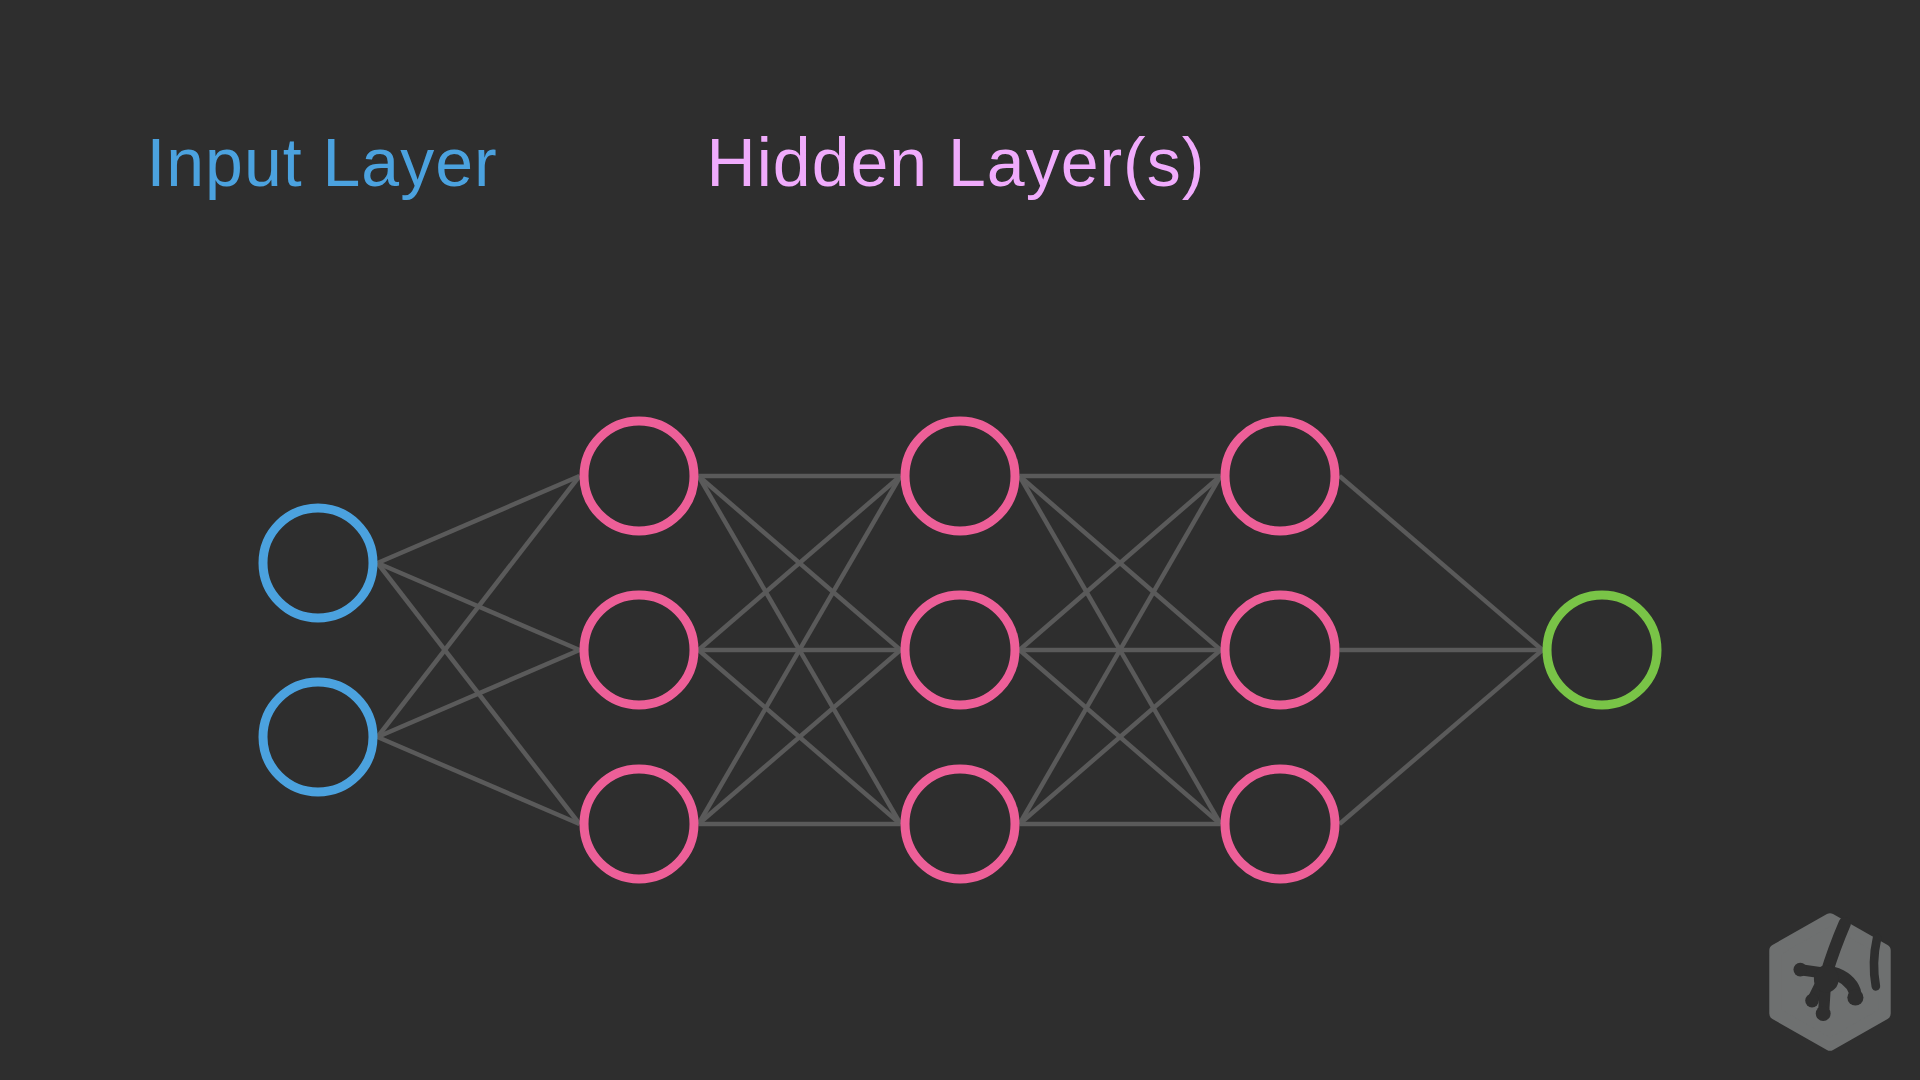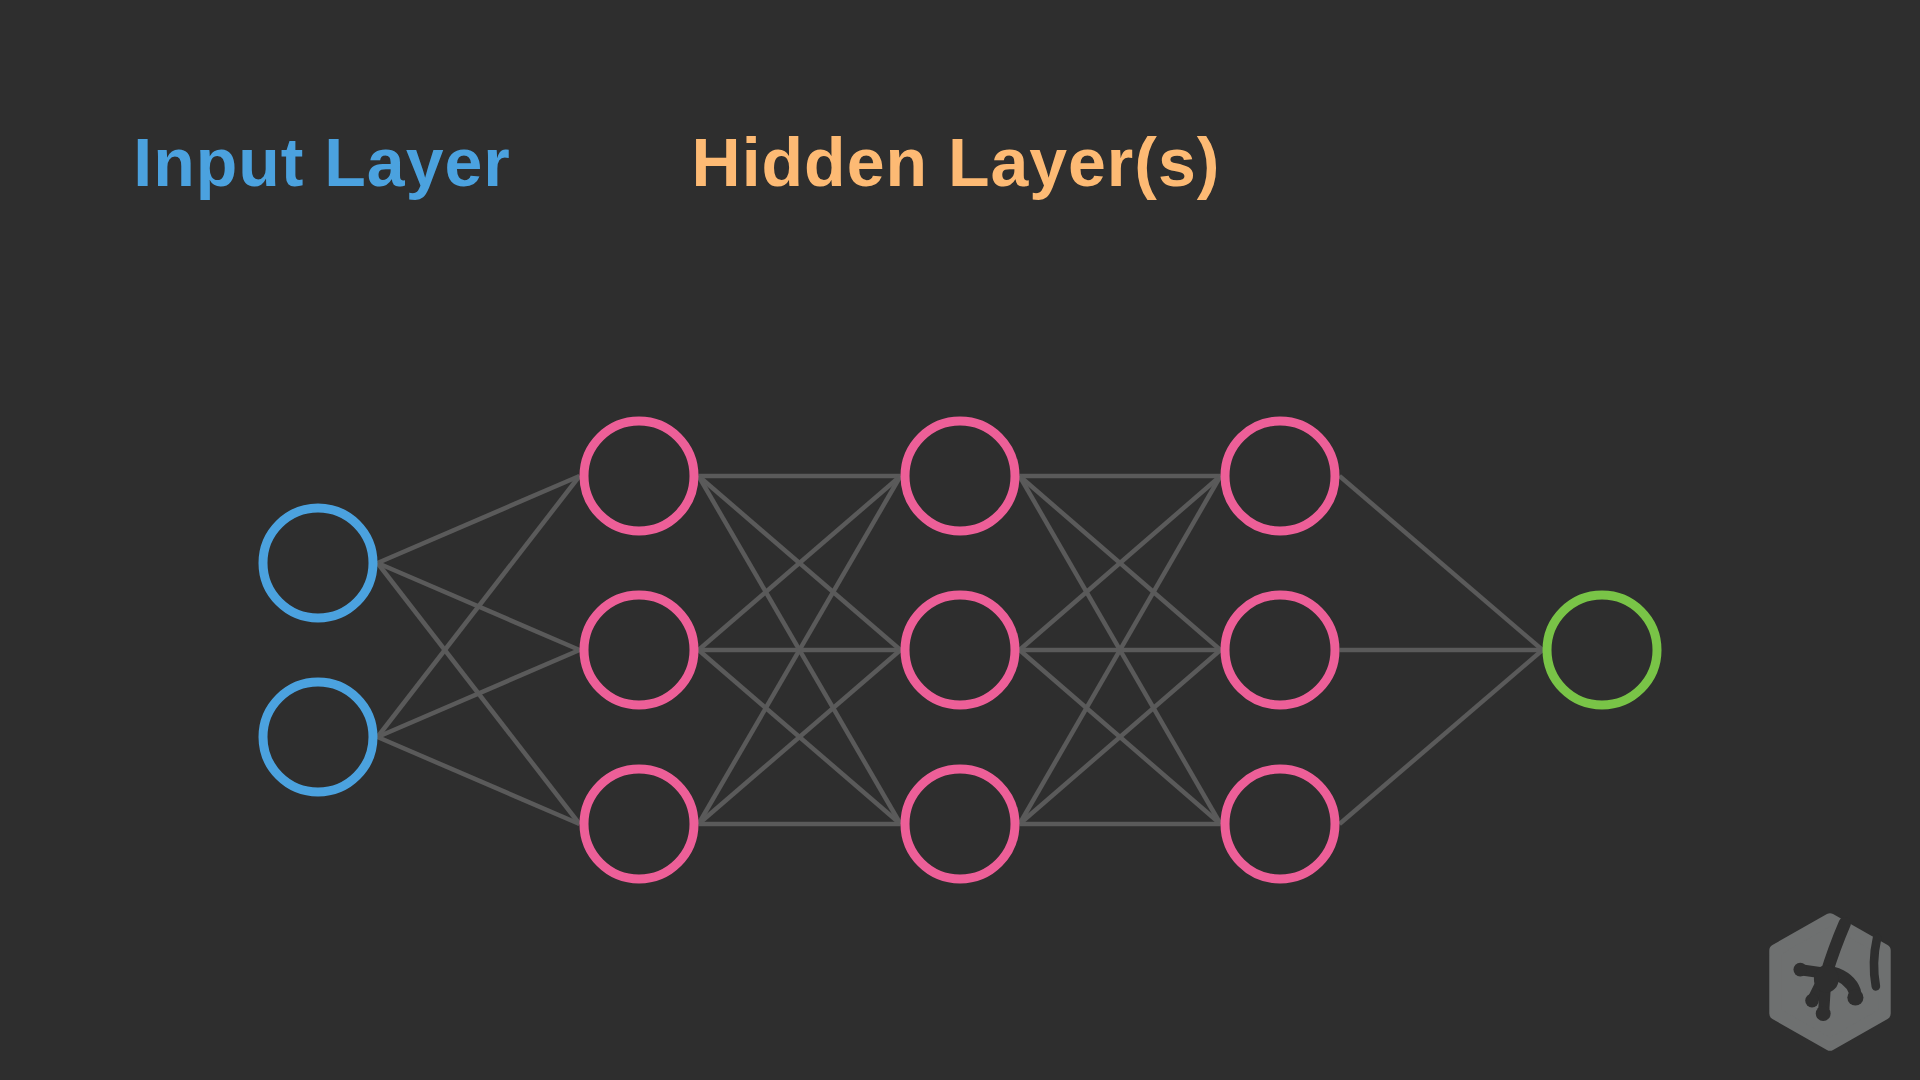--- a/index.html
+++ b/index.html
@@ -12,21 +12,21 @@
     width: 1920px;
     height: 1080px;
     background: #2e2e2e;
     overflow: hidden;
     font-family: "Liberation Sans", "DejaVu Sans", sans-serif;
   }
   .layer-label {
     position: absolute;
     transform: translateX(-50%);
     font-size: 68px;
-    font-weight: 700;
+    font-weight: 400;
     letter-spacing: 1px;
     white-space: nowrap;
     line-height: 1.0;
     user-select: none;
   }
   #net {
     position: absolute;
     left: 0;
     top: 0;
     width: 1920px;
@@ -37,21 +37,21 @@
     position: absolute;
     display: block;
   }
 </style>
 </head>
 <body style="background: rgb(46, 46, 46);">
 
 <div class="stage" style="background: rgb(46, 46, 46);">
 
   <div class="layer-label" style="left: 322px; top: 128px; color: rgb(75, 162, 223);">Input Layer</div>
-  <div class="layer-label" style="left: 956px; top: 128px; color: #fdba74;">Hidden Layer(s)</div>
+  <div class="layer-label" style="left: 956px; top: 128px; color: #f0abfc;">Hidden Layer(s)</div>
 
   <svg id="net" viewBox="0 0 1920 1080" xmlns="http://www.w3.org/2000/svg">
       <line x1="377.5" y1="563" x2="579.5" y2="476" stroke="#5a5a5a" stroke-width="4.5"></line>
       <line x1="377.5" y1="563" x2="579.5" y2="650" stroke="#5a5a5a" stroke-width="4.5"></line>
       <line x1="377.5" y1="563" x2="579.5" y2="824" stroke="#5a5a5a" stroke-width="4.5"></line>
       <line x1="377.5" y1="737" x2="579.5" y2="476" stroke="#5a5a5a" stroke-width="4.5"></line>
       <line x1="377.5" y1="737" x2="579.5" y2="650" stroke="#5a5a5a" stroke-width="4.5"></line>
       <line x1="377.5" y1="737" x2="579.5" y2="824" stroke="#5a5a5a" stroke-width="4.5"></line>
       <line x1="698.5" y1="476" x2="900.5" y2="476" stroke="#5a5a5a" stroke-width="4.5"></line>
       <line x1="698.5" y1="476" x2="900.5" y2="650" stroke="#5a5a5a" stroke-width="4.5"></line>

